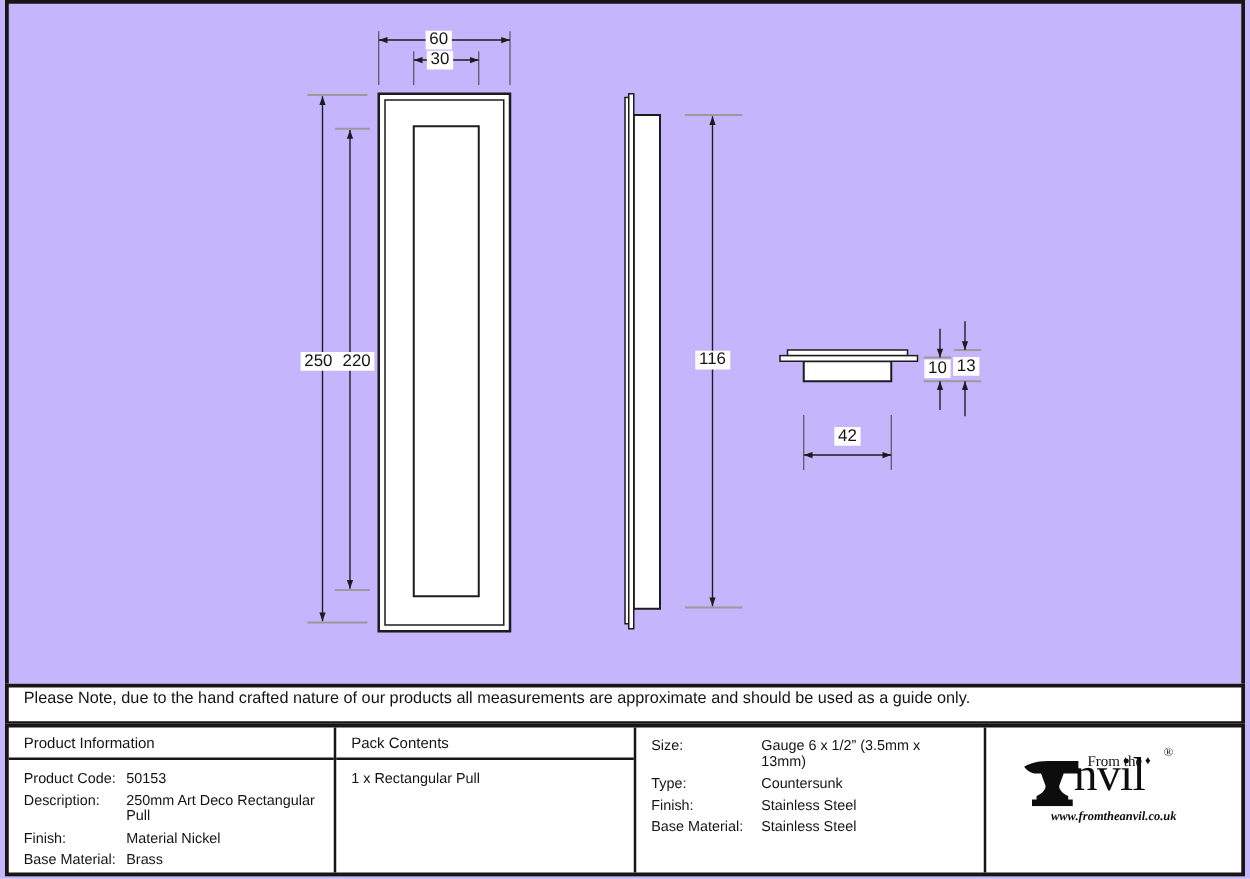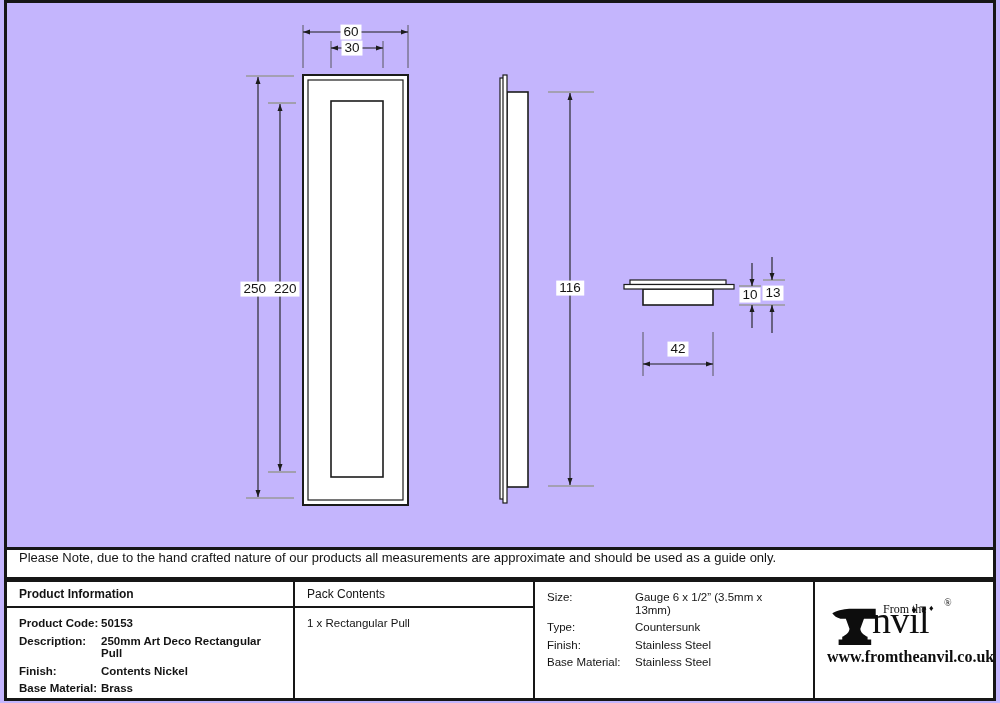--- a/index.html
+++ b/index.html
@@ -31,21 +31,21 @@
     border:3px solid #161616; background:#fff;
     display:flex; align-items:flex-start; padding-left:12px; font-size:13px;
   }
   
   .spec-table {
     position:absolute; left:4px; right:4px; top:579px; bottom:2px;
     border:3px solid #161616; background:#fff; display:flex;
   }
   .col { height:100%; }
   .col.bordered { border-right:2.5px solid #161616; }
-  .col1 { width:288px;font-weight:bold; } .col2 { width:240px; } .col3 { width:280px; }
+  .col1 { width:262px; } .col2 { width:240px; } .col3 { width:280px; }
   .col4 { flex:1; display:flex; align-items:center; justify-content:center; }
   .col-header {
     height:26px; border-bottom:2.5px solid #161616;
     display:flex; align-items:center; padding:0 12px; font-size:12px;
   }
   .col-body { padding:9px 12px 0 12px; font-size:11.5px; }
   .kv { display:flex; margin-bottom:5px; line-height:12.5px; }
   .kv .k { width:82px; flex-shrink:0; }
   .col3 .kv .k { width:88px; }
   .item { margin-bottom:5px; line-height:12.5px; }
@@ -57,22 +57,22 @@
     font-size:12px; color:#0d0d0d;
   }
   .logo-diamond { position:absolute; left:98px; top:3px; font-size:9px; color:#0d0d0d; }
   .logo-reg { position:absolute; left:113px; top:-3px; font-size:10px; font-family:"Liberation Serif", serif; }
   .logo-brand {
     position:absolute; left:41px; top:1px; font-family:"Liberation Serif", serif;
     font-size:38px; line-height:1; letter-spacing:-0.5px; color:#0d0d0d;
   }
   .logo-url {
     position:absolute; left:-4px; top:48px; width:154px; text-align:center;
-    font-family:"Liberation Serif", serif; font-weight:bold;
-    font-size:16px; color:#0d0d0d;
+    font-family:"Liberation Serif", serif; font-style:italic; font-weight:bold;
+    font-size:10px; color:#0d0d0d;
   }
 </style>
 </head>
 <body>
 
 <div class="page">
   <div class="frame"></div>
 
   <div class="drawing">
     <svg width="1000" height="548" viewBox="0 0 1000 548">
@@ -185,21 +185,21 @@
         <div class="kv">
           <span class="k">Product Code:</span>
           <span class="v">50153</span>
         </div>
         <div class="kv">
           <span class="k">Description:</span>
           <span class="v">250mm Art Deco Rectangular Pull</span>
         </div>
         <div class="kv">
           <span class="k">Finish:</span>
-          <span class="v">Contents Nickel</span>
+          <span class="v">Material Nickel</span>
         </div>
         <div class="kv">
           <span class="k">Base Material:</span>
           <span class="v">Brass</span>
         </div>
       </div>
     </div>
 
     <div class="col col2 bordered">
       <div class="col-header">Pack Contents</div>

